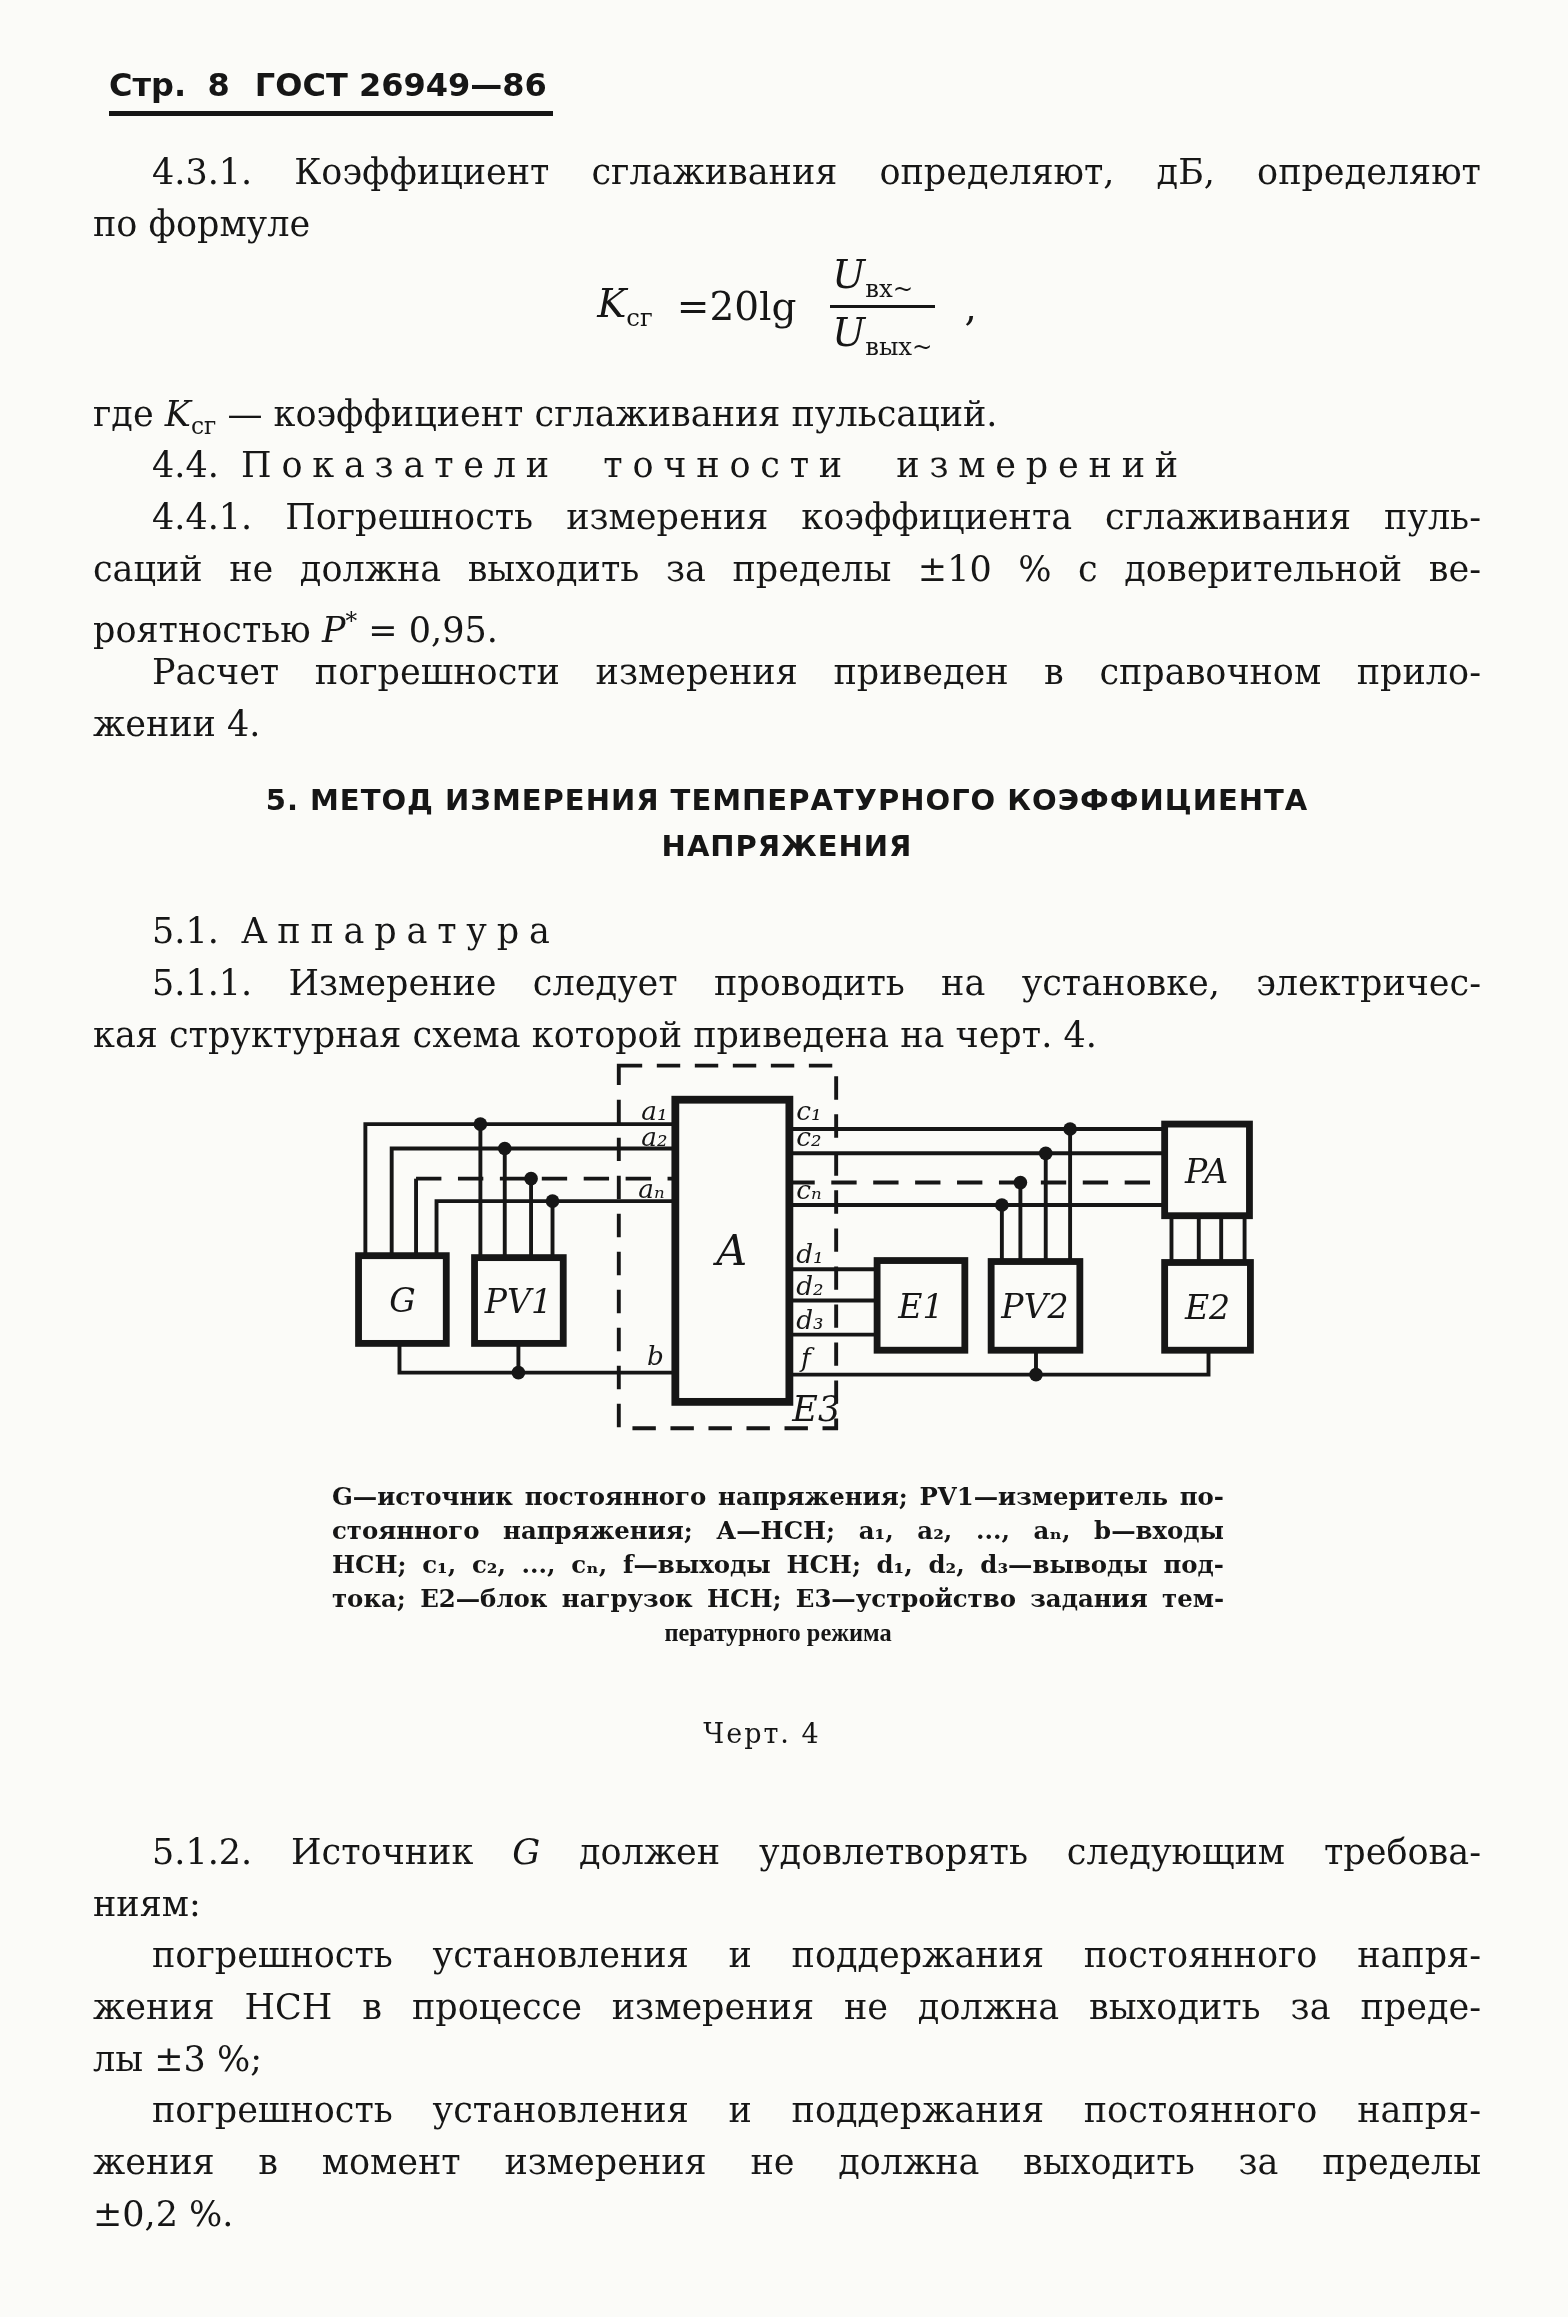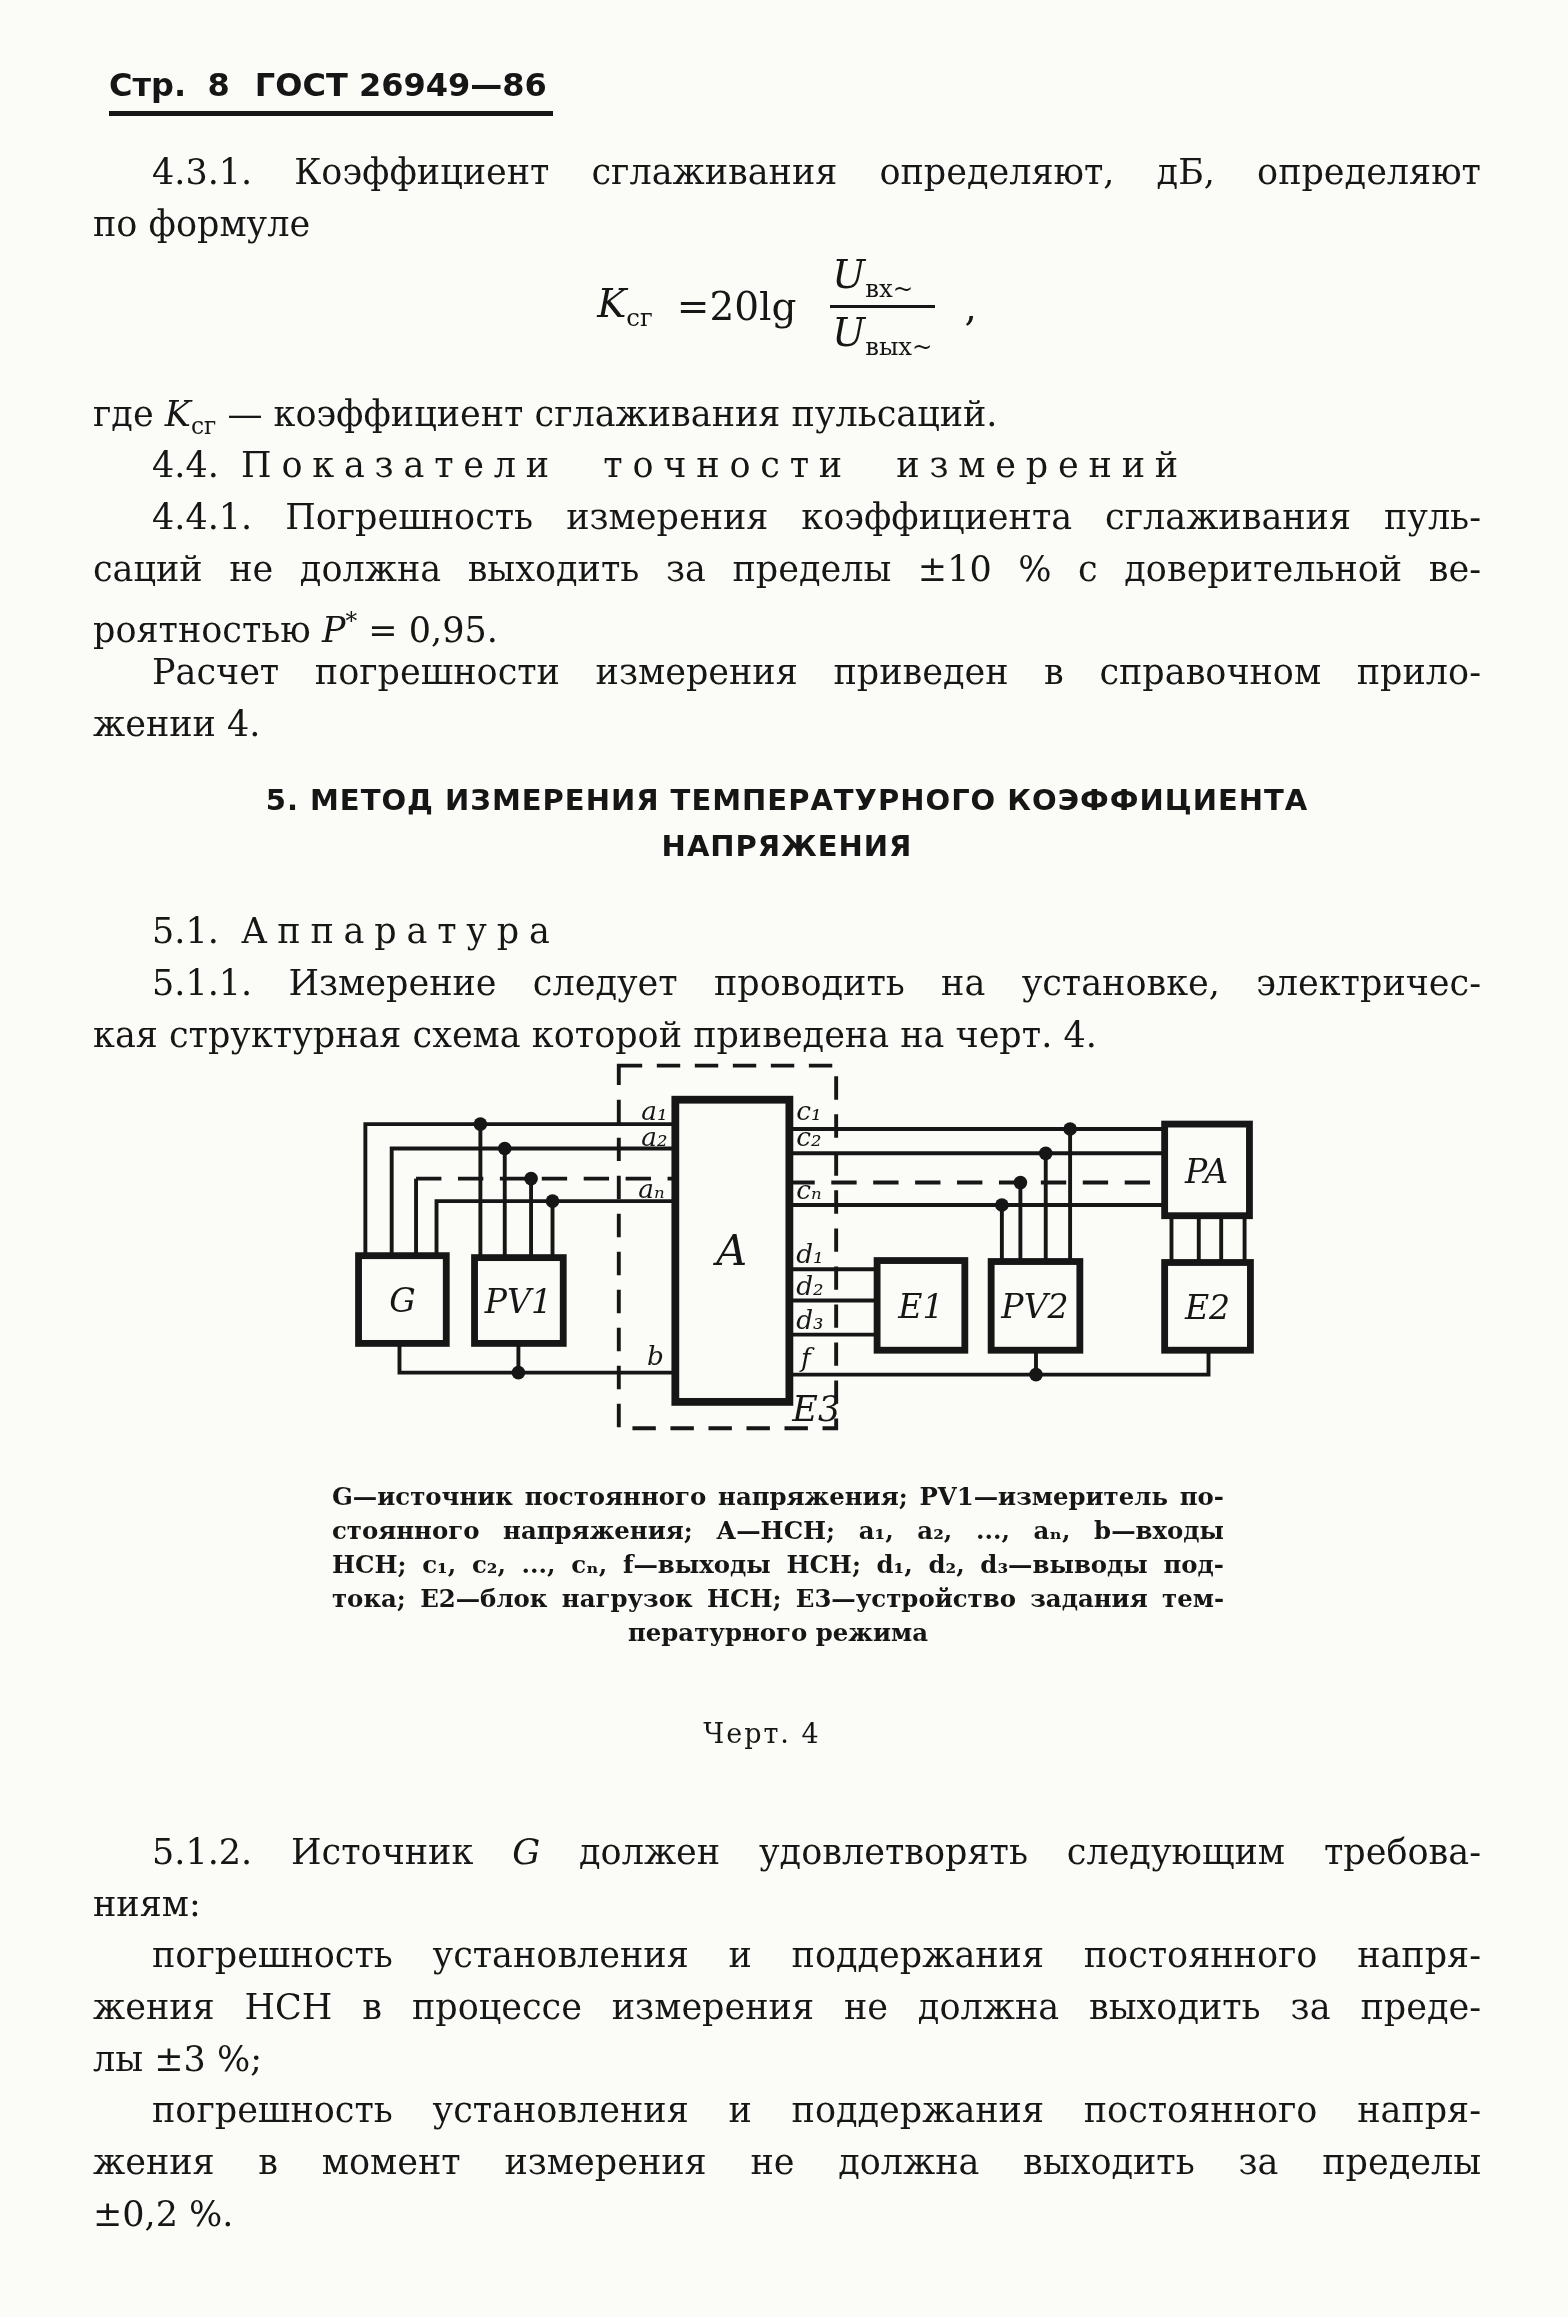--- a/index.html
+++ b/index.html
@@ -29,21 +29,21 @@
   .frac .num{border-bottom:3.9px solid #161616;padding:0 13.7px 2px 2px;align-self:stretch;}
   .frac .den{padding:2px 2px 0 2px;}
   .f-tail{align-self:center;margin-left:5.9px;}
   
   .sec5{left:93px;top:777px;width:1388px;text-align:center;
         font-family:"DejaVu Sans","Liberation Sans",sans-serif;
         font-weight:bold;font-size:29px;line-height:46px;letter-spacing:1px;}
   
   .caption{left:332px;top:1480px;width:892px;font-weight:bold;
            font-size:24.4px;line-height:34px;}
-  .caption .cline{text-align:left;text-align-last:center;}
+  .caption .cline{text-align:left;text-align-last:center;font-family:Liberation Serif, serif;}
   .chert{left:316px;top:1718px;width:892px;text-align:center;
          font-size:27px;letter-spacing:2px;}
   svg text{font-family:"DejaVu Serif",serif;font-style:italic;fill:#161616;}
 </style>
 </head>
 <body>
 
 <div class="abs hdr">
   <span>Стр.</span><span class="pgnum">8</span><span>ГОСТ 26949—86</span>
 </div>

